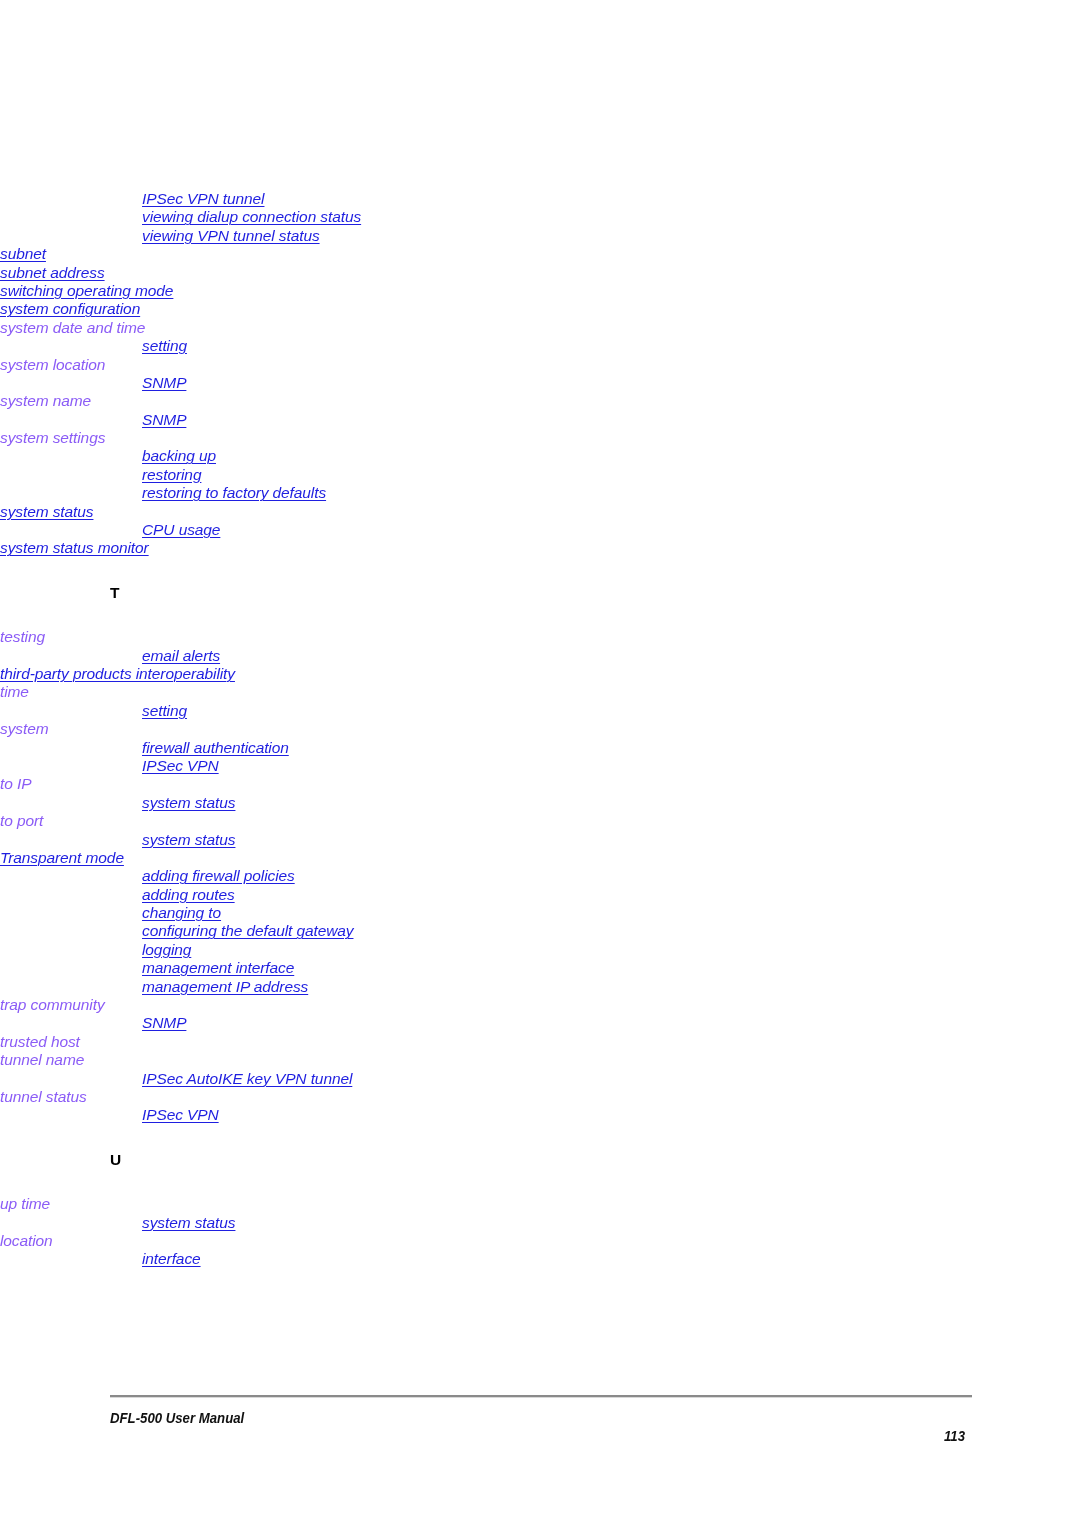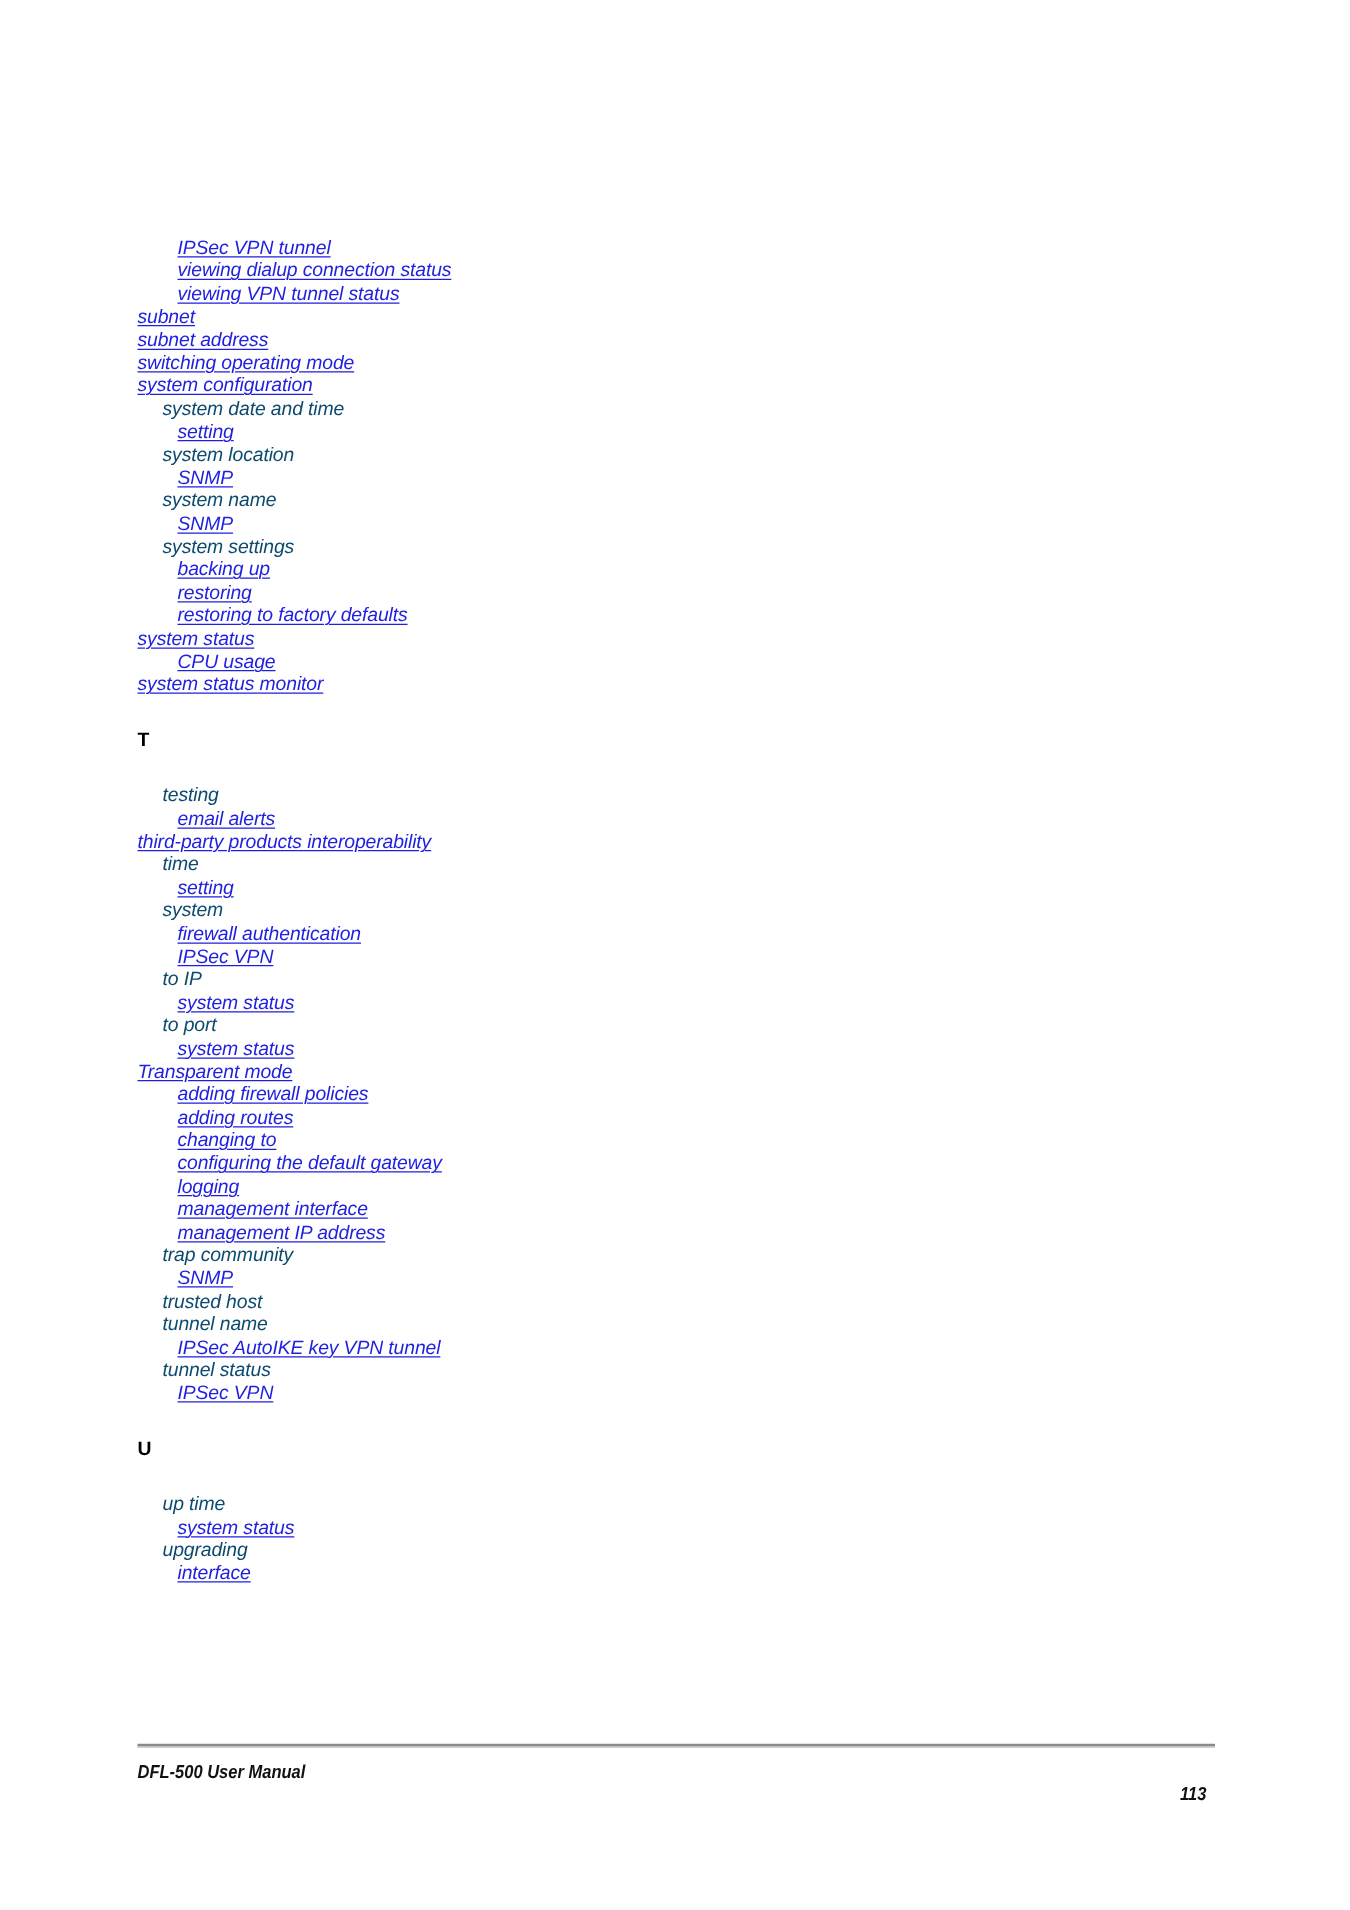--- a/index.html
+++ b/index.html
@@ -25,38 +25,37 @@
   }
 
   .entry {
     font-size: 15.5px;
     line-height: 18.4px;
     height: 18.4px;
     white-space: nowrap;
     letter-spacing: -0.1px;
   }
 
-  .lvl0 { padding-left: 110px; }
+  .lvl0 { }
   .lvl1 { padding-left: 142px; }
 
   .entry .txt {
     display: inline;
     font-style: italic;
   }
   .entry.link .txt {
     color: #1f1fe0;
     text-decoration: underline;
     text-underline-offset: 1.5px;
     text-decoration-thickness: 1px;
     cursor: pointer;
   }
   .entry.plain .txt {
-    color: #0c4a6e;
+    color: #8b5cf6;
     text-decoration: none;
-    margin-left: 20px;
   }
 
   
   .letter-heading {
     padding-left: 110px;
     font-size: 15.5px;
     font-weight: bold;
     color: #000000;
     line-height: 18.4px;
     height: 18.4px;
@@ -157,21 +156,21 @@
     <div class="entry lvl0 plain"><span class="txt">trusted host</span></div>
     <div class="entry lvl0 plain"><span class="txt">tunnel name</span></div>
     <div class="entry lvl1 link"><span class="txt">IPSec AutoIKE key VPN tunnel</span></div>
     <div class="entry lvl0 plain"><span class="txt">tunnel status</span></div>
     <div class="entry lvl1 link"><span class="txt">IPSec VPN</span></div>
     <div class="gap-before"></div>
     <div class="letter-heading">U</div>
     <div class="gap-after"></div>
     <div class="entry lvl0 plain"><span class="txt">up time</span></div>
     <div class="entry lvl1 link"><span class="txt">system status</span></div>
-    <div class="entry lvl0 plain"><span class="txt">upgrading</span></div>
+    <div class="entry lvl0 plain"><span class="txt">location</span></div>
     <div class="entry lvl1 link"><span class="txt">interface</span></div>
   </div>
 
 <div id="page-footer">
   <div id="footer-rule"></div>
   <div id="footer-title">DFL-500 User Manual</div>
   <div id="footer-pagenum">113</div>
 </div>
 
 </body></html>

